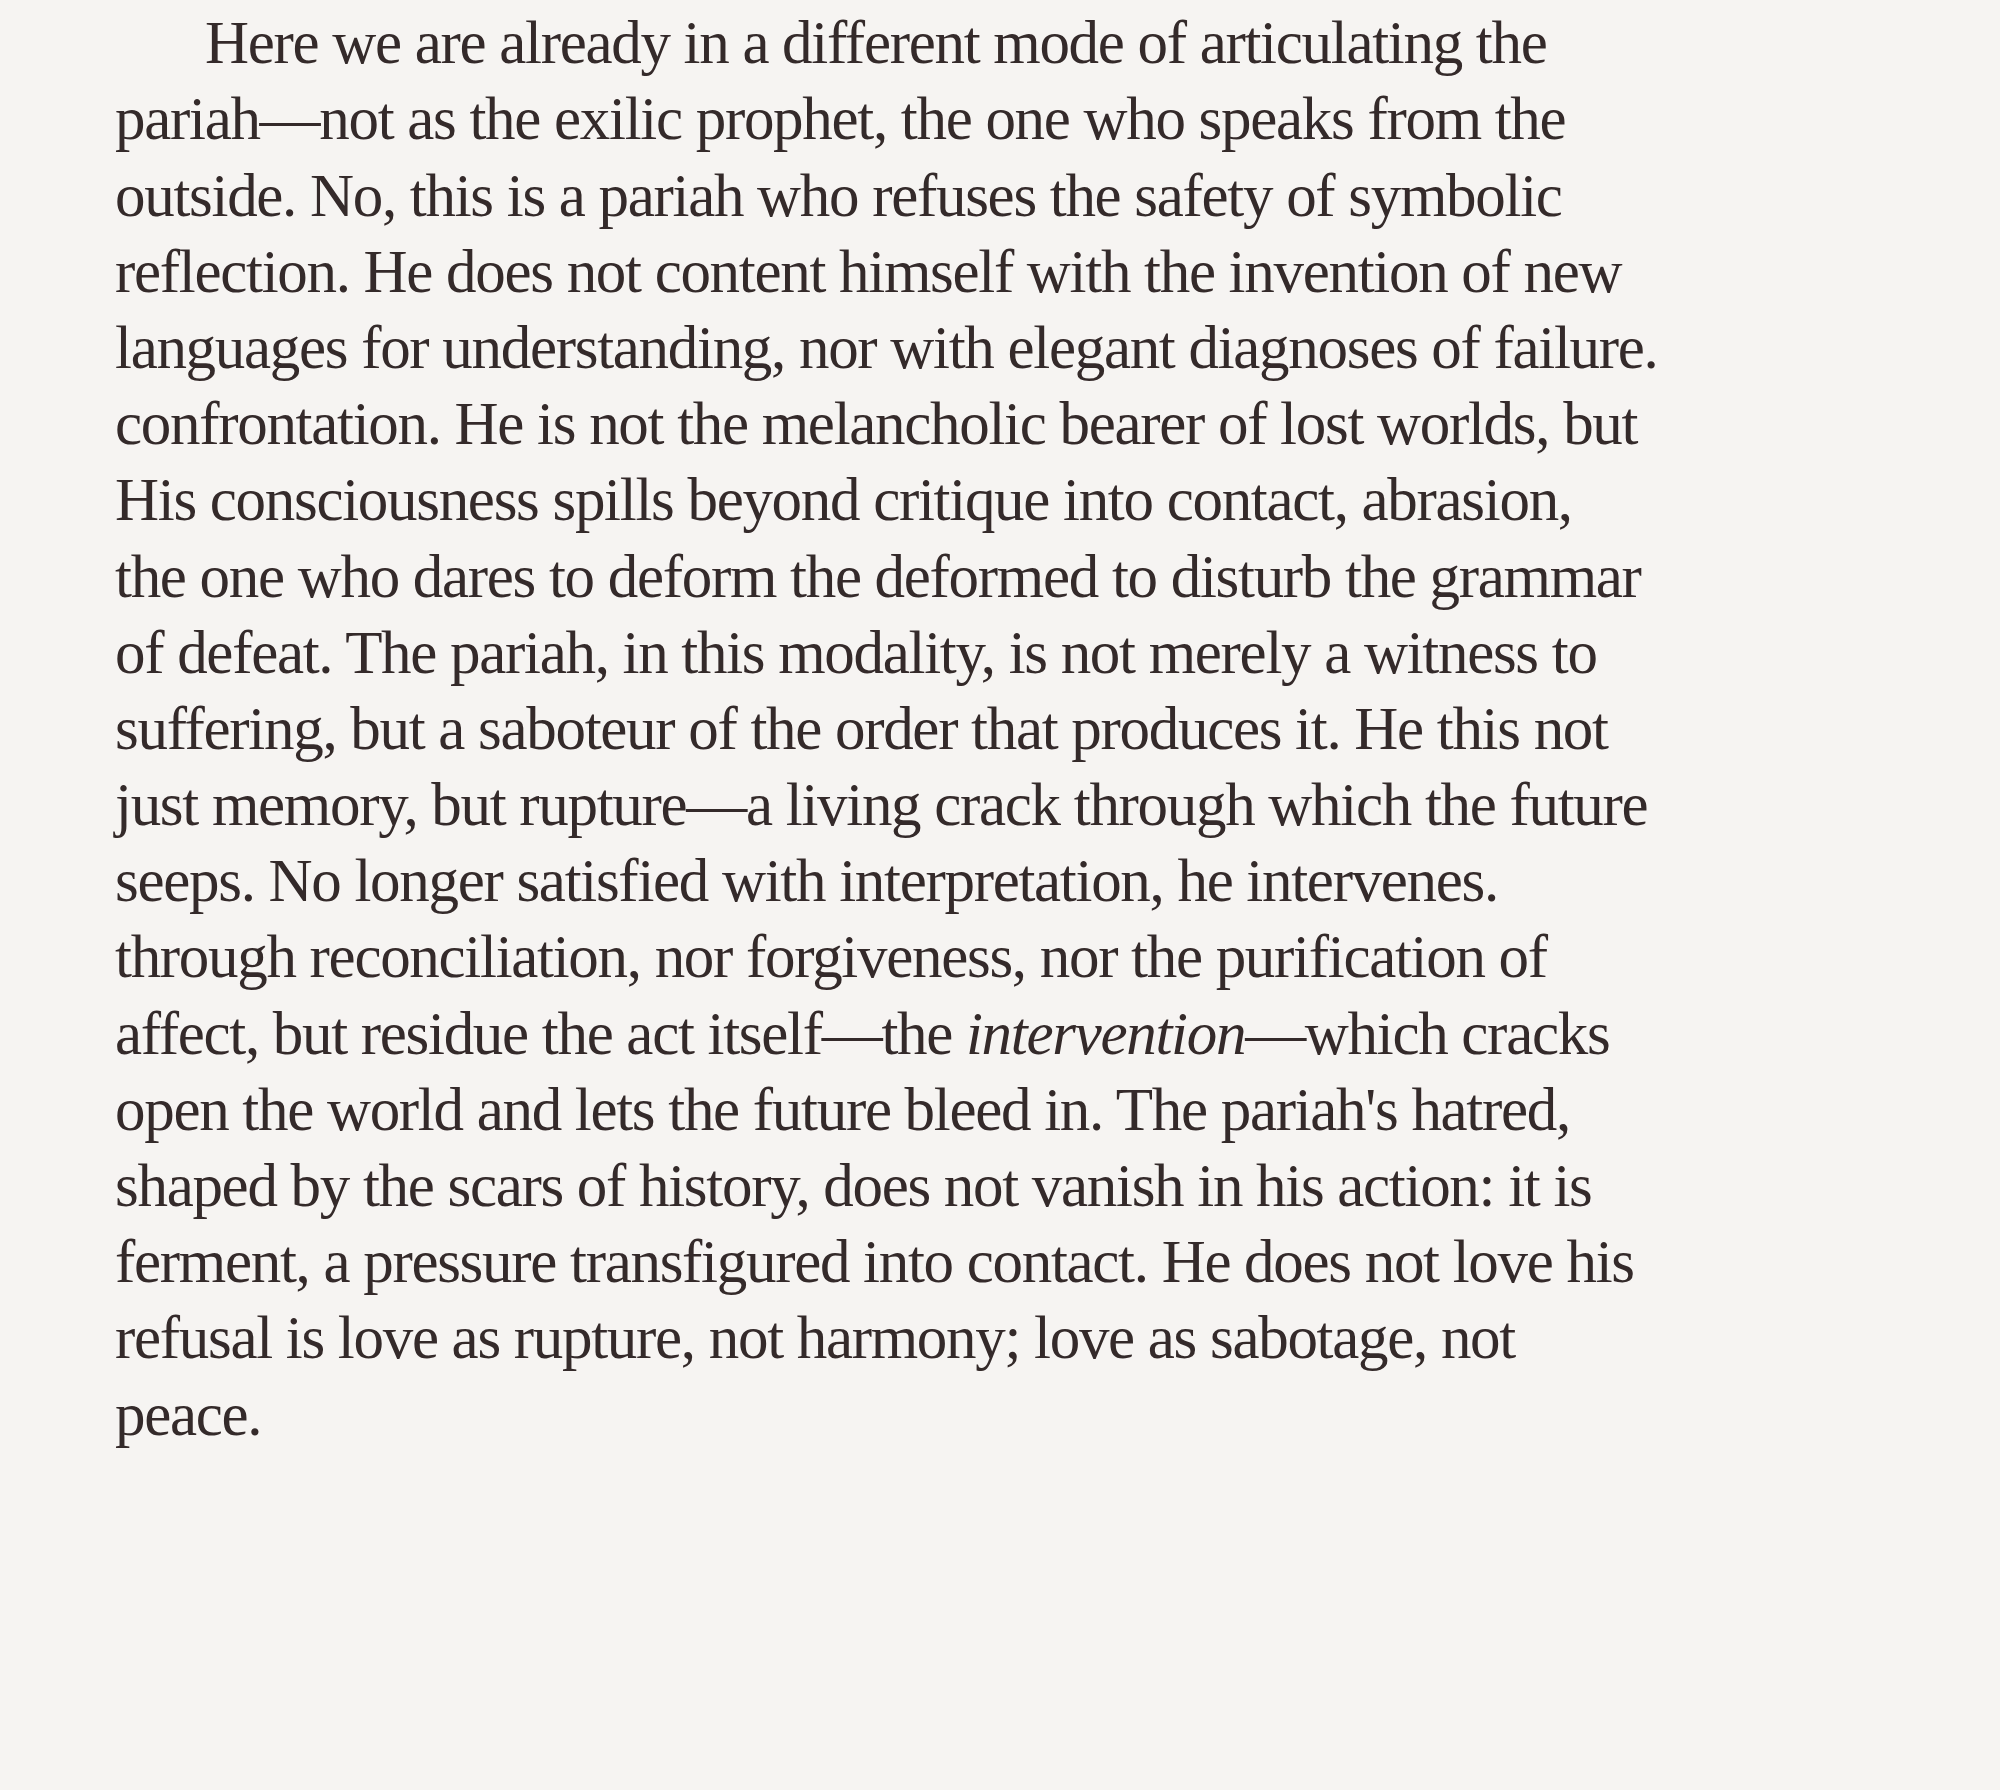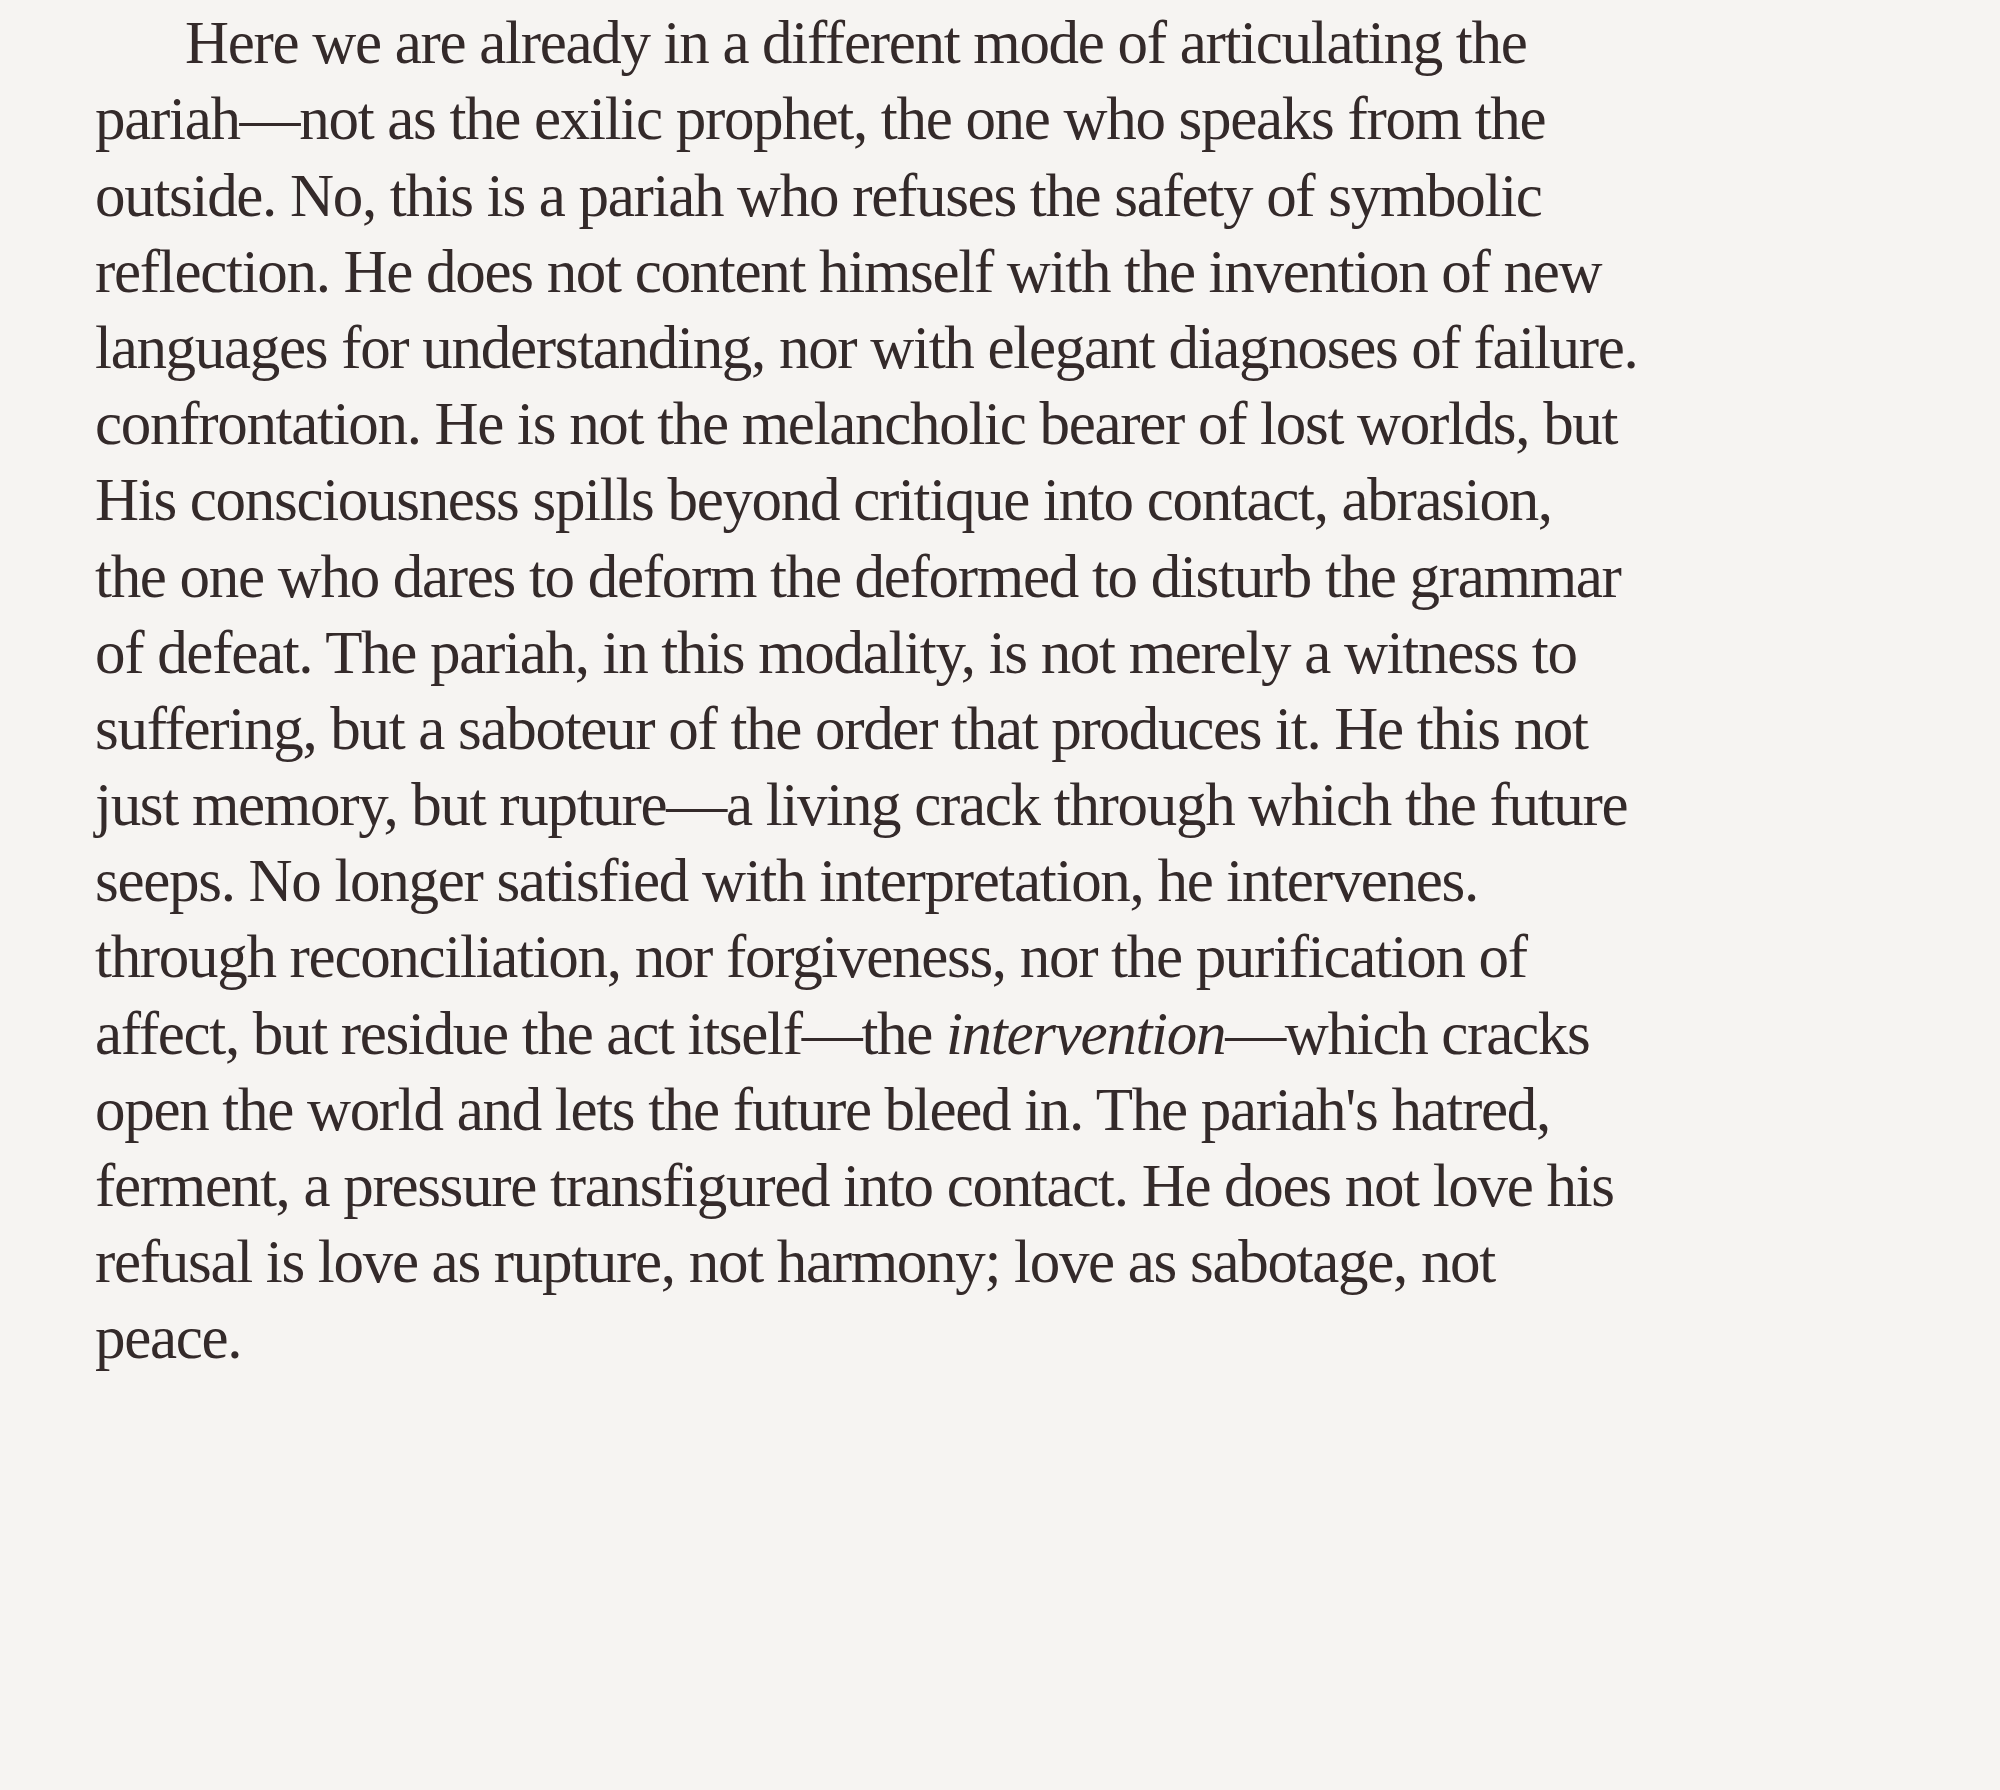--- a/index.html
+++ b/index.html
@@ -25,20 +25,21 @@
     top: -71px;
     width: 1830px;
     color: #342a2a;
     font-size: 61px;
     line-height: 76.2px;
     letter-spacing: -1.3px;
     white-space: nowrap;
   }
   .line {
     height: 76.2px;
+    margin-left: 20px;
   }
   .line.indent {
     padding-left: 90px;
   }
   .seg.italic {
     font-style: italic;
   }
 </style>
 </head>
 <body style="background: rgb(246, 244, 242);">
@@ -54,17 +55,18 @@
       <div class="line"><span class="seg">confrontation. He is not the melancholic bearer of lost worlds, but</span></div>
       <div class="line"><span class="seg">His consciousness spills beyond critique into contact, abrasion,</span></div>
       <div class="line"><span class="seg">the one who dares to deform the deformed to disturb the grammar</span></div>
       <div class="line"><span class="seg">of defeat. The pariah, in this modality, is not merely a witness to</span></div>
       <div class="line"><span class="seg">suffering, but a saboteur of the order that produces it. He this not</span></div>
       <div class="line"><span class="seg">just memory, but rupture—a living crack through which the future</span></div>
       <div class="line"><span class="seg">seeps. No longer satisfied with interpretation, he intervenes.</span></div>
       <div class="line"><span class="seg">through reconciliation, nor forgiveness, nor the purification of</span></div>
       <div class="line"><span class="seg">affect, but residue the act itself—the </span><span class="seg italic">intervention</span><span class="seg">—which cracks</span></div>
       <div class="line"><span class="seg">open the world and lets the future bleed in. The pariah's hatred,</span></div>
+      <div class="line"><span class="seg">shaped by the scars of history, does not vanish in his action: it is</span></div>
       <div class="line"><span class="seg">ferment, a pressure transfigured into contact. He does not love his</span></div>
       <div class="line"><span class="seg">refusal is love as rupture, not harmony; love as sabotage, not</span></div>
       <div class="line"><span class="seg">peace.</span></div>
     </div>
 </div>
 
 </body></html>

